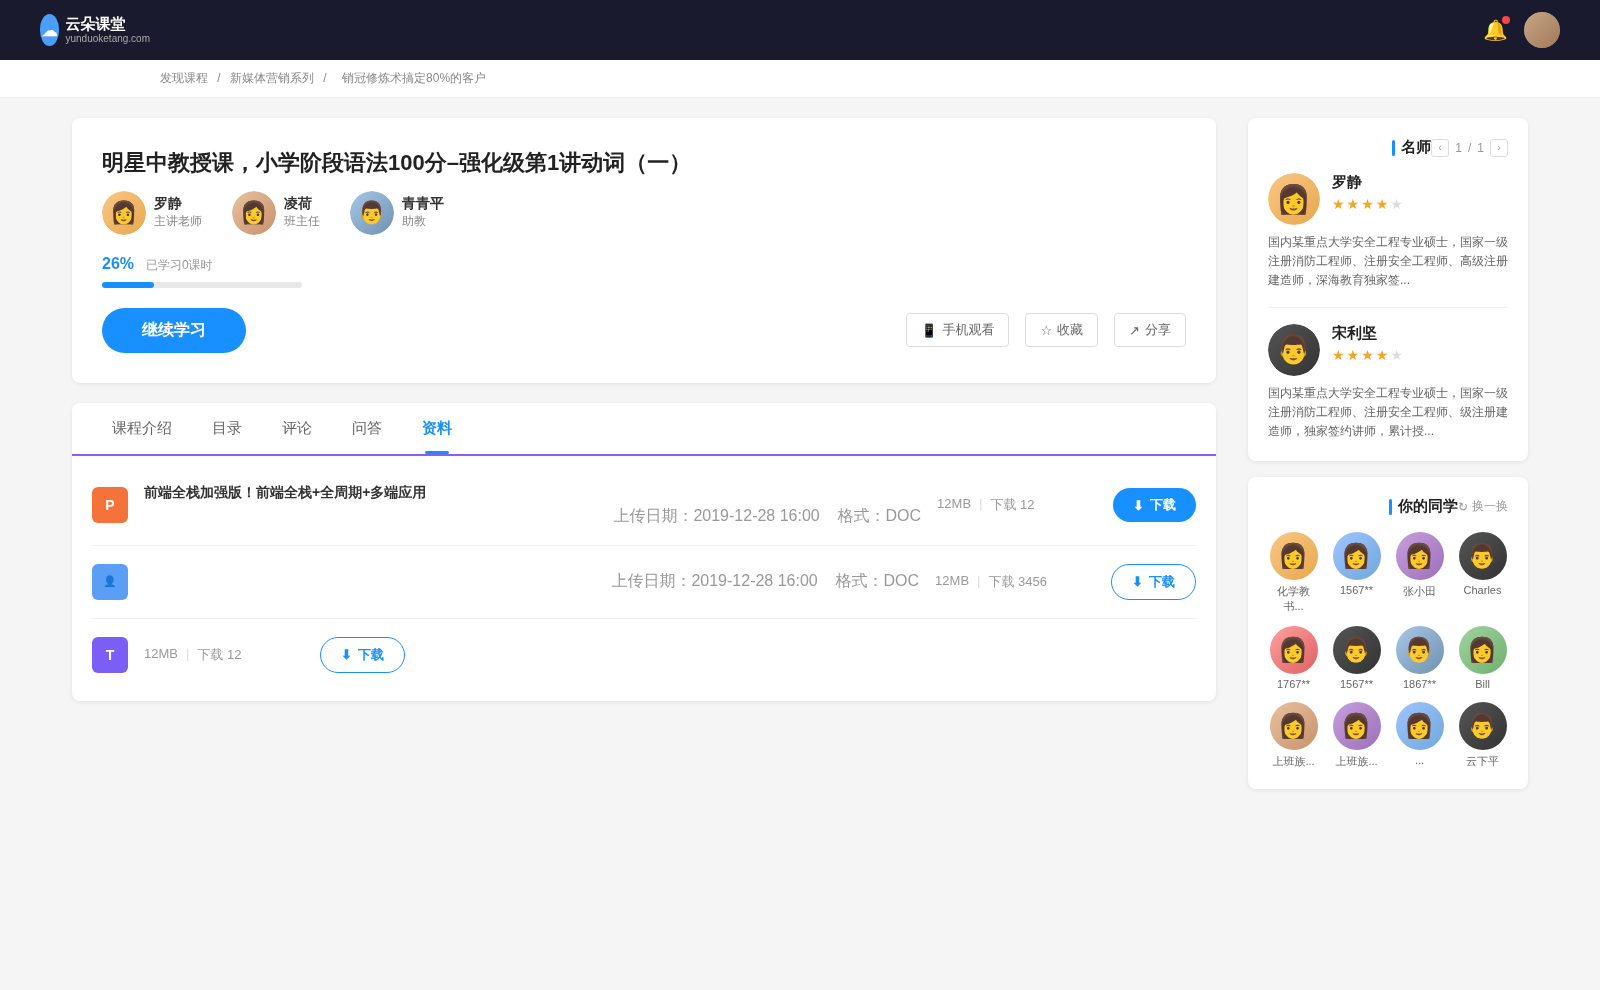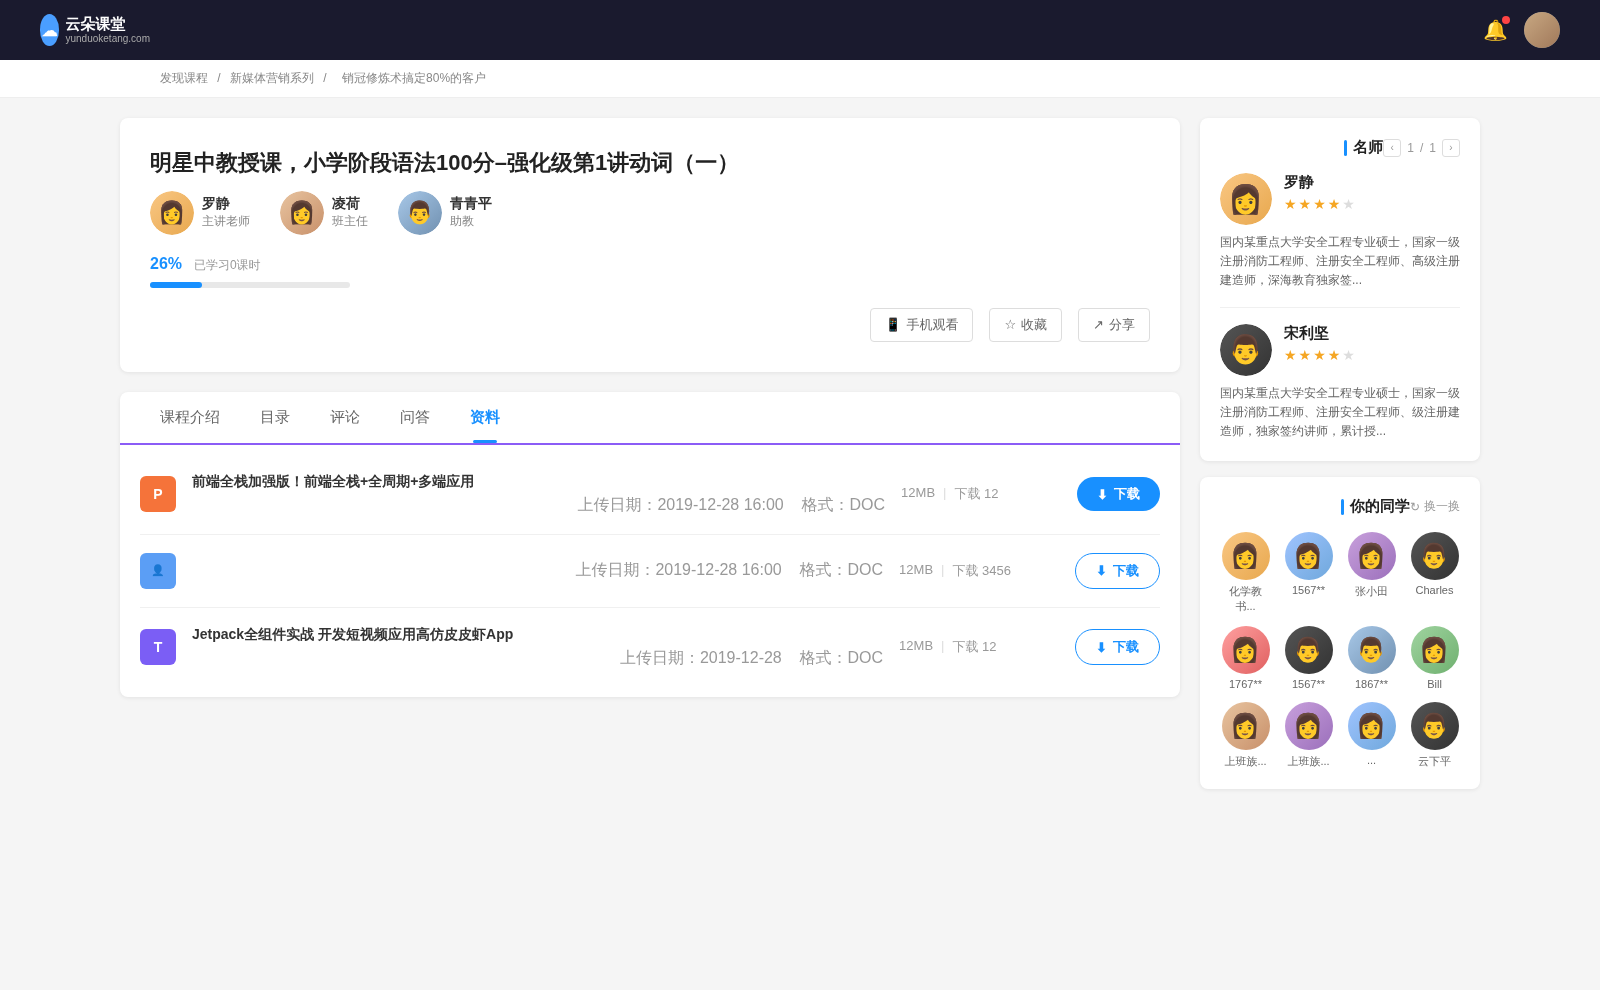--- a/index.html
+++ b/index.html
@@ -22,21 +22,21 @@
     .bell-dot { position: absolute; top: -2px; right: -2px; width: 8px; height: 8px; background: #ff4444; border-radius: 50%; }
     .avatar-nav { width: 36px; height: 36px; border-radius: 50%; background: #888; overflow: hidden; display: flex; align-items: center; justify-content: center; cursor: pointer; }
     .avatar-placeholder { width: 100%; height: 100%; background: linear-gradient(135deg, #c8a882, #a0785a); border-radius: 50%; }
 
     
     .breadcrumb { background: white; padding: 10px 160px; border-bottom: 1px solid #eee; font-size: 12px; color: #888; }
     .breadcrumb a { color: #888; text-decoration: none; }
     .breadcrumb span { margin: 0 6px; }
 
     
-    .main-content { display: flex; gap: 20px; padding: 20px 120px; max-width: 1600px; margin: 0 auto; }
+    .main-content { display: flex; gap: 32px; padding: 20px 72px; max-width: 1600px; margin: 0 auto; }
     .left-col { flex: 1; min-width: 0; }
     .right-col { width: 280px; flex-shrink: 0; }
 
     
     .course-card { background: white; border-radius: 8px; padding: 30px; margin-bottom: 20px; box-shadow: 0 1px 4px rgba(0,0,0,0.08); }
     .course-title { font-size: 22px; font-weight: 700; color: #222; margin-bottom: 12px; line-height: 1.4; }
     .course-meta { display: flex; align-items: center; gap: 10px; margin-bottom: 18px; color: #666; font-size: 13px; }
     .badge { padding: 2px 8px; border-radius: 3px; font-size: 11px; font-weight: 600; border: 1px solid; }
     .badge-live { color: #1890ff; border-color: #1890ff; }
     .badge-record { color: #666; border-color: #999; }
@@ -187,20 +187,21 @@
 
       <div class="progress-section">
         <span class="progress-label">26%</span>
         <span class="progress-sub">已学习0课时</span>
         <div class="progress-bar-wrap">
           <div class="progress-bar" style="width: 26%"></div>
         </div>
       </div>
 
       <div class="action-row">
+        <button class="btn-continue">继续学习</button>
         <div class="action-btns">
           <button class="action-btn">
             <span>📱</span>
             <span>手机观看</span>
           </button>
           <button class="action-btn">
             <span>☆</span>
             <span>收藏</span>
           </button>
           <button class="action-btn">
@@ -262,28 +263,20 @@
           </div>
           <button class="btn-download btn-download-outline">
             <span>⬇</span>
             <span>下载</span>
           </button>
         </div>
 
         <div class="resource-item">
           <div class="resource-icon" style="background:#7b5ef5">
             <span>T</span>
-          </div>
-          <div class="resource-info">
-            <div class="resource-name">Jetpack全组件实战 开发短视频应用高仿皮皮虾App</div>
-            <div class="resource-meta">
-              <span>上传日期：2019-12-28</span>
-              &nbsp;&nbsp;
-              <span>格式：DOC</span>
-            </div>
           </div>
           <div class="resource-stats">
             <span>12MB</span>
             <span class="stat-divider">|</span>
             <span>下载 12</span>
           </div>
           <button class="btn-download btn-download-outline">
             <span>⬇</span>
             <span>下载</span>
           </button>

